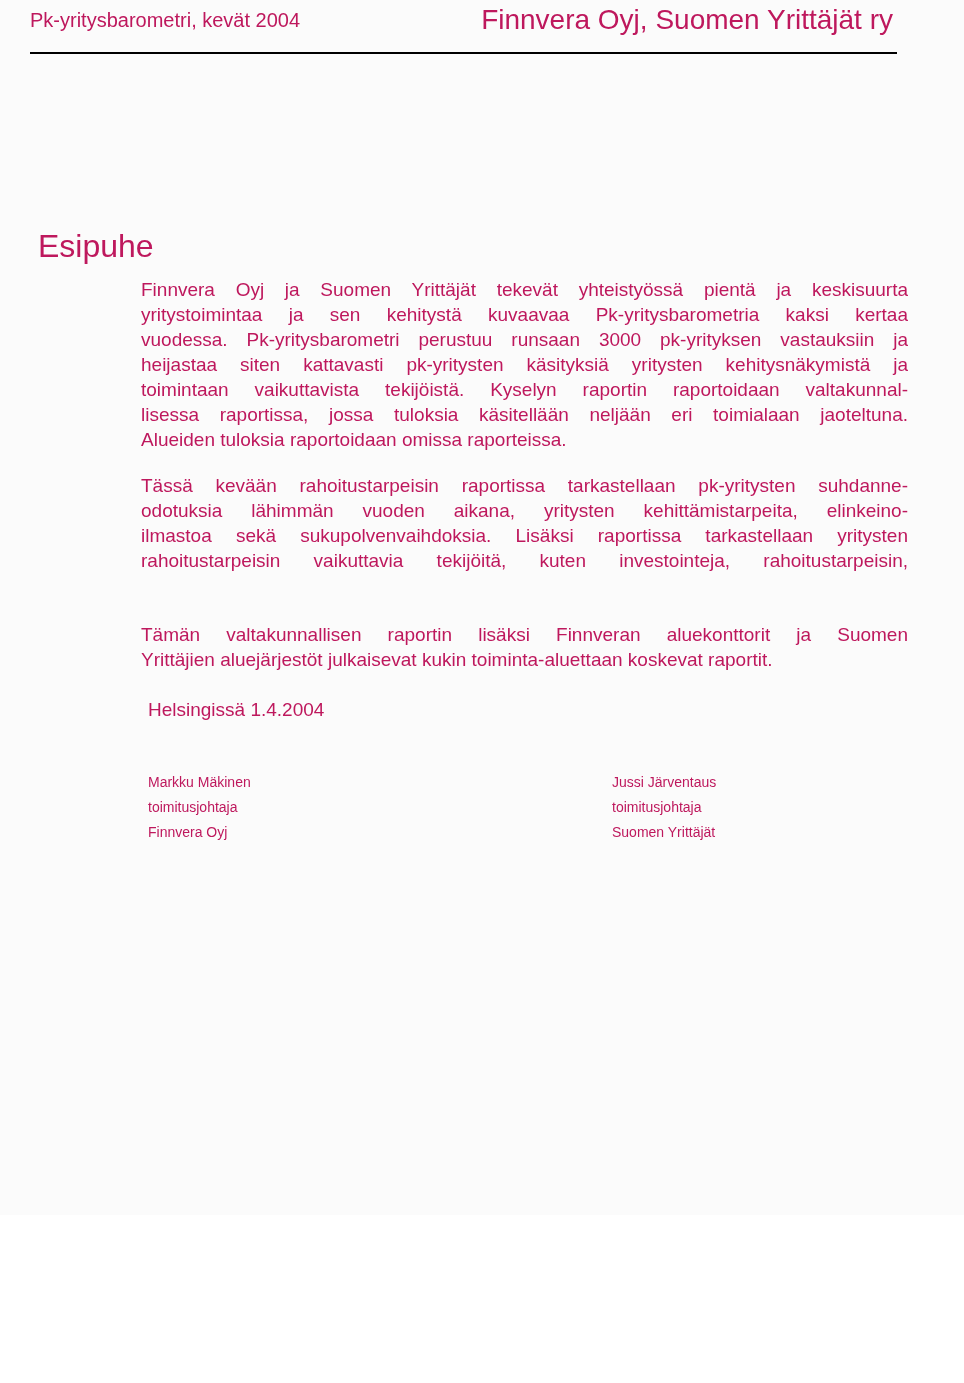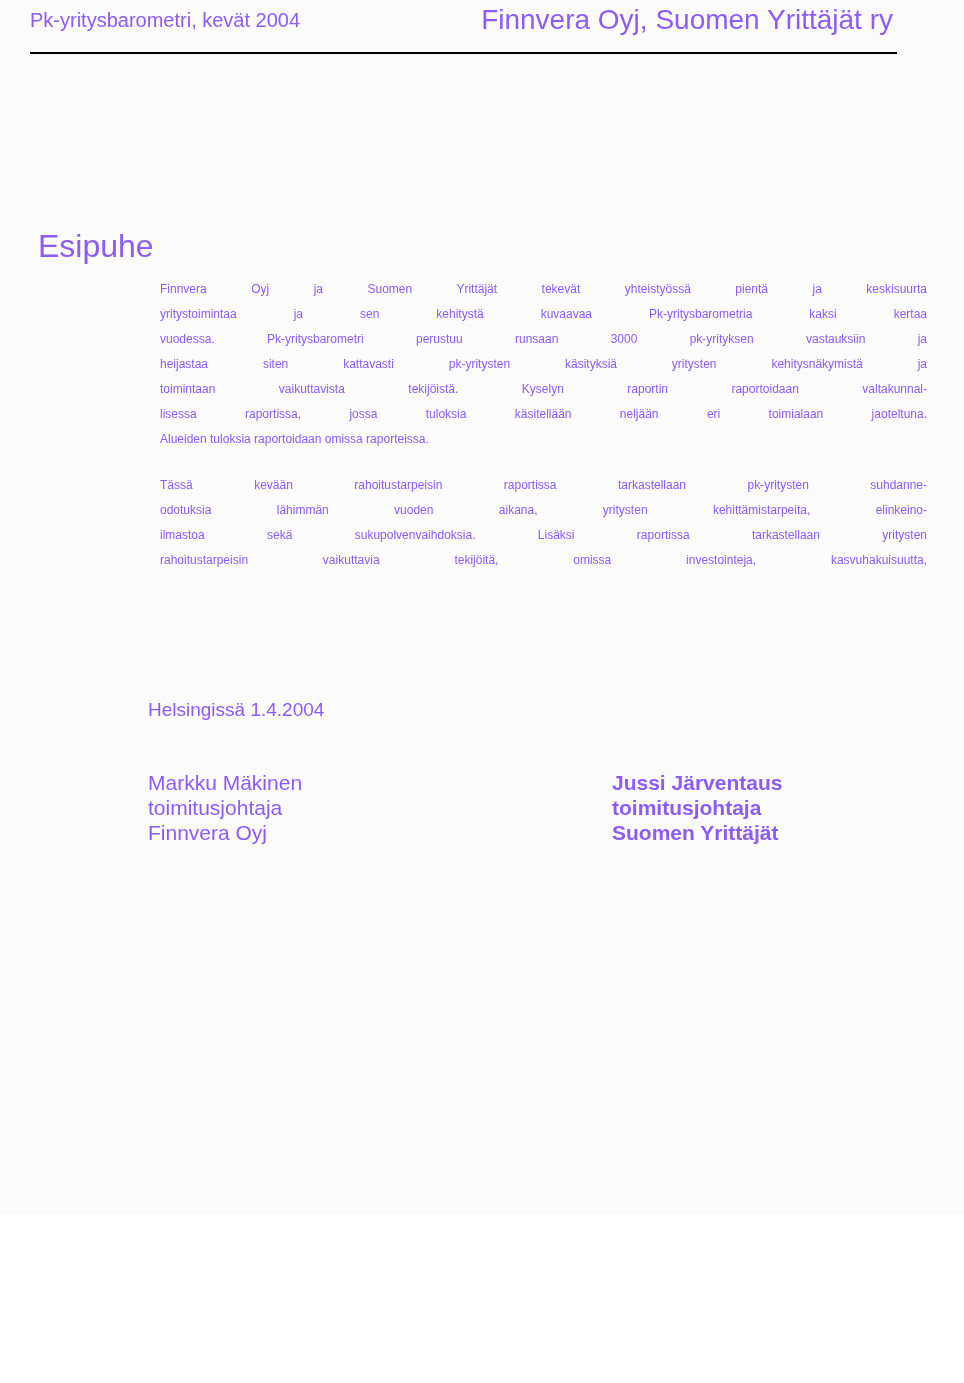--- a/index.html
+++ b/index.html
@@ -6,21 +6,21 @@
     margin: 0;
     padding: 0;
     background: #ffffff;
   }
   .page {
     position: relative;
     width: 964px;
     height: 1215px;
     background: #fbfbfb;
     font-family: "Liberation Sans", "DejaVu Sans", sans-serif;
-    color: #8b5cf6;
+    color: #be185d;
     overflow: hidden;
   }
   
   .header-left {
     position: absolute;
     left: 30px;
     top: 8px;
     font-size: 20px;
     line-height: 24px;
     white-space: nowrap;
@@ -48,23 +48,23 @@
     left: 30px;
     top: 220px;
     margin: 8px;
     font-size: 32px;
     font-weight: 400;
     line-height: 36px;
   }
   
   .para {
     position: absolute;
-    left: 160px;
+    left: 141px;
     width: 767px;
-    font-size: 12px;
+    font-size: 19px;
     line-height: 25px;
   }
   .para-1 { top: 277px; }
   .para-2 { top: 473px; }
   .para-3 { top: 622px; }
   .tline {
     text-align: justify;
     text-align-last: justify;
     height: 25px;
     overflow: hidden;
@@ -78,25 +78,25 @@
     position: absolute;
     left: 148px;
     top: 697px;
     font-size: 19px;
     line-height: 25px;
   }
   
   .sig {
     position: absolute;
     top: 770px;
-    font-size: 21px;
+    font-size: 14px;
     line-height: 25px;
   }
   .sig-left  { left: 148px; }
-  .sig-right { left: 612px; font-weight: bold; }
+  .sig-right { left: 612px; }
   .sig div { height: 25px; }
   
   .footer-rule {
     position: absolute;
     left: 35px;
     top: 1371px;
     width: 810px;
     height: 3px;
     background: #000000;
   }
@@ -121,23 +121,27 @@
       <div class="tline">heijastaa siten kattavasti pk-yritysten käsityksiä yritysten kehitysnäkymistä ja</div>
       <div class="tline">toimintaan vaikuttavista tekijöistä. Kyselyn raportin raportoidaan valtakunnal-</div>
       <div class="tline">lisessa raportissa, jossa tuloksia käsitellään neljään eri toimialaan jaoteltuna.</div>
       <div class="tline last">Alueiden tuloksia raportoidaan omissa raporteissa.</div>
     </div>
 
   <div class="para para-2">
       <div class="tline">Tässä kevään rahoitustarpeisin raportissa tarkastellaan pk-yritysten suhdanne-</div>
       <div class="tline">odotuksia lähimmän vuoden aikana, yritysten kehittämistarpeita, elinkeino-</div>
       <div class="tline">ilmastoa sekä sukupolvenvaihdoksia. Lisäksi raportissa tarkastellaan yritysten</div>
-      <div class="tline">rahoitustarpeisin vaikuttavia tekijöitä, omissa investointeja, kasvuhakuisuutta,</div>
+      <div class="tline">rahoitustarpeisin vaikuttavia tekijöitä, kuten investointeja, rahoitustarpeisin,</div>
     </div>
 
+  <div class="para para-3">
+      <div class="tline">Tämän valtakunnallisen raportin lisäksi Finnveran aluekonttorit ja Suomen</div>
+      <div class="tline last">Yrittäjien aluejärjestöt julkaisevat kukin toiminta-aluettaan koskevat raportit.</div>
+    </div>
 
   <div class="dateline">Helsingissä 1.4.2004</div>
 
   <div class="sig sig-left">
     <div>Markku Mäkinen</div>
     <div>toimitusjohtaja</div>
     <div>Finnvera Oyj</div>
   </div>
 
   <div class="sig sig-right">

